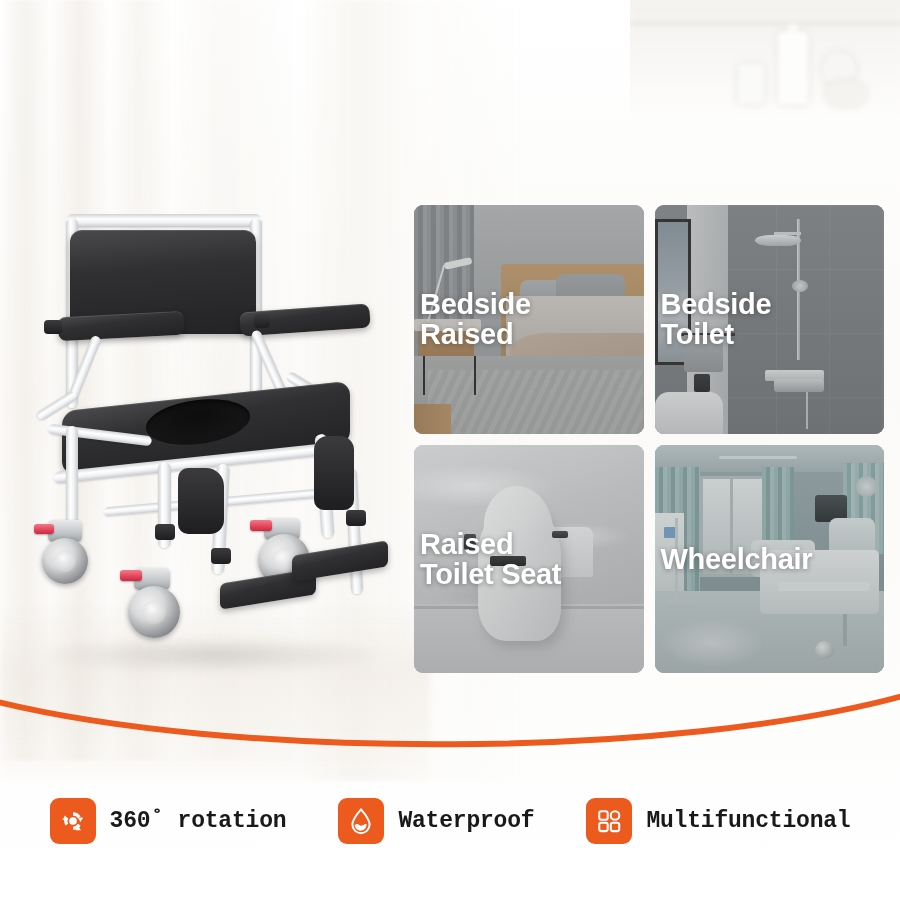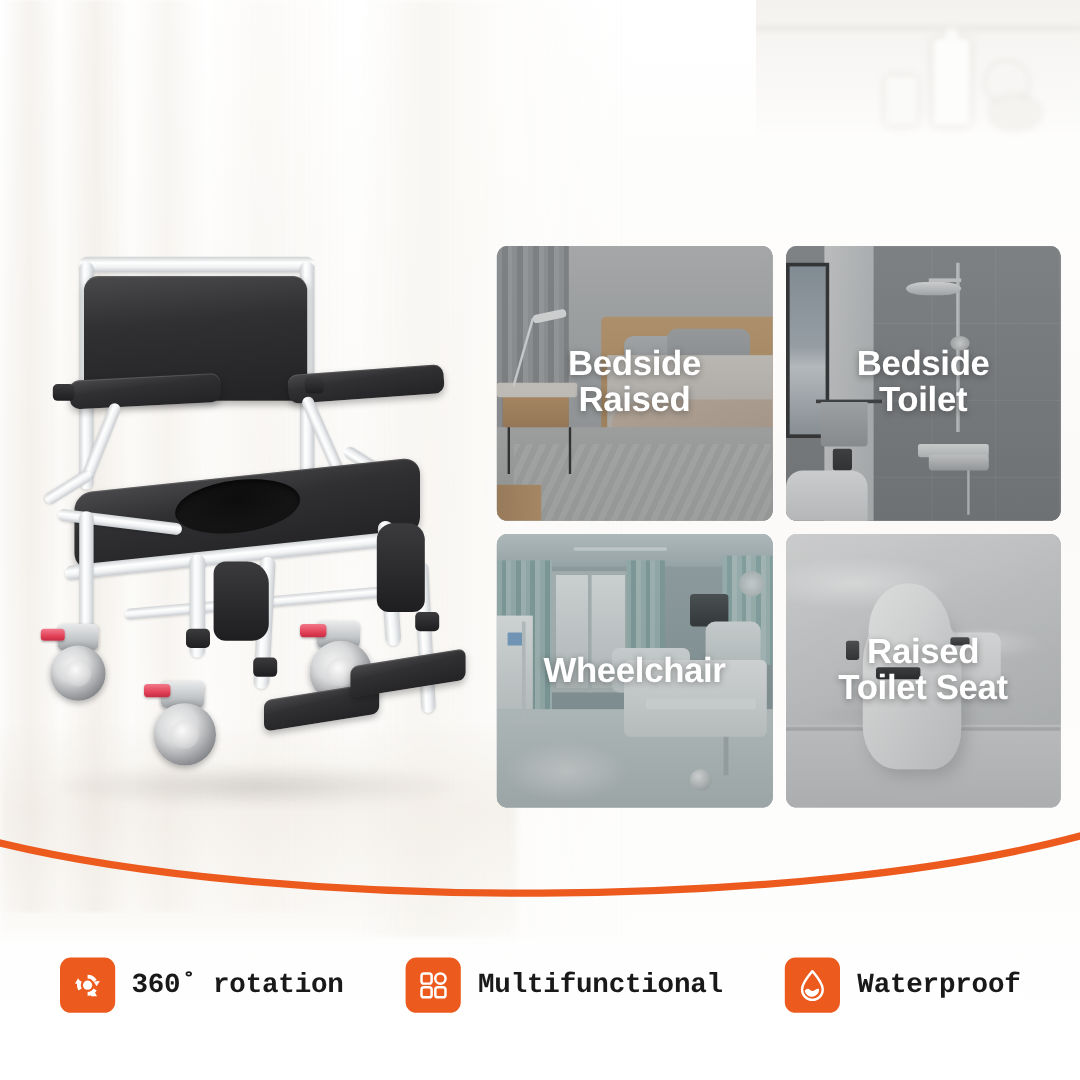--- a/index.html
+++ b/index.html
@@ -206,21 +206,21 @@
     position: relative;
     overflow: hidden;
     border-radius: 9px;
     background: #9b9fa2;
   }
   .panel-label {
     position: absolute;
     left: 0; right: 0;
     top: 50%;
     transform: translateY(-50%);
-    text-align: center;
+    text-align: left;
     color: #ffffff;
     font-size: 29px;
     font-weight: bold;
     line-height: 1.04;
     letter-spacing: -0.3px;
     text-shadow: 0 1px 5px rgba(40,40,40,0.45);
     z-index: 6;
     padding: 0 6px;
   }
   .scene { position: absolute; inset: 0; }
@@ -526,20 +526,37 @@
         <div class="s-sh-towel"></div>
         <div class="s-sh-bottles"></div>
         <div class="s-sh-basin"></div>
       </div>
       <div class="panel-tint"></div>
       <div class="panel-label"><span>Bedside</span><br><span>Toilet</span></div>
     </div>
 
     <div class="panel">
       <div class="scene">
+        <div class="s-tl-wall"></div>
+        <div class="s-tl-marble"></div>
+        <div class="s-tl-floor"></div>
+        <div class="s-tl-skirt"></div>
+        <div class="s-tl-tank"></div>
+        <div class="s-tl-body"></div>
+        <div class="s-tl-lid"></div>
+        <div class="s-tl-hinge"></div>
+        <div class="s-tl-btn"></div>
+        <div class="s-tl-btn2"></div>
+      </div>
+      <div class="panel-tint"></div>
+      <div class="panel-label"><span>Raised</span><br><span>Toilet Seat</span></div>
+    </div>
+
+    <div class="panel">
+      <div class="scene">
         <div class="s-hs-wall"></div>
         <div class="s-hs-ceiling"></div>
         <div class="s-hs-ceilbar"></div>
         <div class="s-hs-window"></div>
         <div class="s-hs-mullion"></div>
         <div class="s-hs-curtain-l"></div>
         <div class="s-hs-curtain-m"></div>
         <div class="s-hs-curtain-r"></div>
         <div class="s-hs-floor"></div>
         <div class="s-hs-floorshine"></div>
@@ -553,37 +570,20 @@
         <div class="s-hs-bed1head"></div>
         <div class="s-hs-bed1"></div>
         <div class="s-hs-bedrail"></div>
         <div class="s-hs-bedleg"></div>
         <div class="s-hs-wheel"></div>
       </div>
       <div class="panel-tint"></div>
       <div class="panel-label"><span>Wheelchair</span></div>
     </div>
 
-    <div class="panel">
-      <div class="scene">
-        <div class="s-tl-wall"></div>
-        <div class="s-tl-marble"></div>
-        <div class="s-tl-floor"></div>
-        <div class="s-tl-skirt"></div>
-        <div class="s-tl-tank"></div>
-        <div class="s-tl-body"></div>
-        <div class="s-tl-lid"></div>
-        <div class="s-tl-hinge"></div>
-        <div class="s-tl-btn"></div>
-        <div class="s-tl-btn2"></div>
-      </div>
-      <div class="panel-tint"></div>
-      <div class="panel-label"><span>Raised</span><br><span>Toilet Seat</span></div>
-    </div>
-
   </div>
 
   <div class="divider">
     <svg width="908" height="80" viewBox="0 0 908 80" xmlns="http://www.w3.org/2000/svg">
       <path d="M -6 12 C 230 72, 680 72, 914 6" fill="none" stroke="#ec5a1e" stroke-width="6" stroke-linecap="round"></path>
     </svg>
   </div>
 
   <div class="features">
 
@@ -600,36 +600,36 @@
             <circle cx="16" cy="16" r="4.1"></circle>
           </g>
         </svg>
       </div>
       <div class="feature-label">360˚ rotation</div>
     </div>
 
     <div class="feature">
       <div class="feature-icon">
         <svg width="30" height="30" viewBox="0 0 32 32" xmlns="http://www.w3.org/2000/svg">
+          <path d="M16 3.5 C 16 3.5 25.2 14.1 25.2 19.8 A 9.2 9.2 0 0 1 6.8 19.8 C 6.8 14.1 16 3.5 16 3.5 Z" fill="none" stroke="#ffffff" stroke-width="2.1" stroke-linejoin="round"></path>
+          <path d="M9.2 20.6 q2.4 -2.6 4.6 -0.6 t4.5 0.2 q2.2 -1.4 3.6 -1.0 a6.2 6.2 0 0 1 -12.7 1.4 z" fill="#ffffff"></path>
+        </svg>
+      </div>
+      <div class="feature-label">Waterproof</div>
+    </div>
+
+    <div class="feature">
+      <div class="feature-icon">
+        <svg width="30" height="30" viewBox="0 0 32 32" xmlns="http://www.w3.org/2000/svg">
           <g fill="none" stroke="#ffffff" stroke-width="2.2">
             <rect x="5.6" y="5.6" width="9" height="9" rx="2.2"></rect>
             <circle cx="22.4" cy="10.1" r="4.6"></circle>
             <rect x="5.6" y="17.8" width="9" height="9" rx="2.2"></rect>
             <rect x="17.9" y="17.8" width="9" height="9" rx="2.2"></rect>
           </g>
         </svg>
       </div>
       <div class="feature-label">Multifunctional</div>
     </div>
 
-    <div class="feature">
-      <div class="feature-icon">
-        <svg width="30" height="30" viewBox="0 0 32 32" xmlns="http://www.w3.org/2000/svg">
-          <path d="M16 3.5 C 16 3.5 25.2 14.1 25.2 19.8 A 9.2 9.2 0 0 1 6.8 19.8 C 6.8 14.1 16 3.5 16 3.5 Z" fill="none" stroke="#ffffff" stroke-width="2.1" stroke-linejoin="round"></path>
-          <path d="M9.2 20.6 q2.4 -2.6 4.6 -0.6 t4.5 0.2 q2.2 -1.4 3.6 -1.0 a6.2 6.2 0 0 1 -12.7 1.4 z" fill="#ffffff"></path>
-        </svg>
-      </div>
-      <div class="feature-label">Waterproof</div>
-    </div>
-
   </div>
 
 </div>
 
 </body></html>

